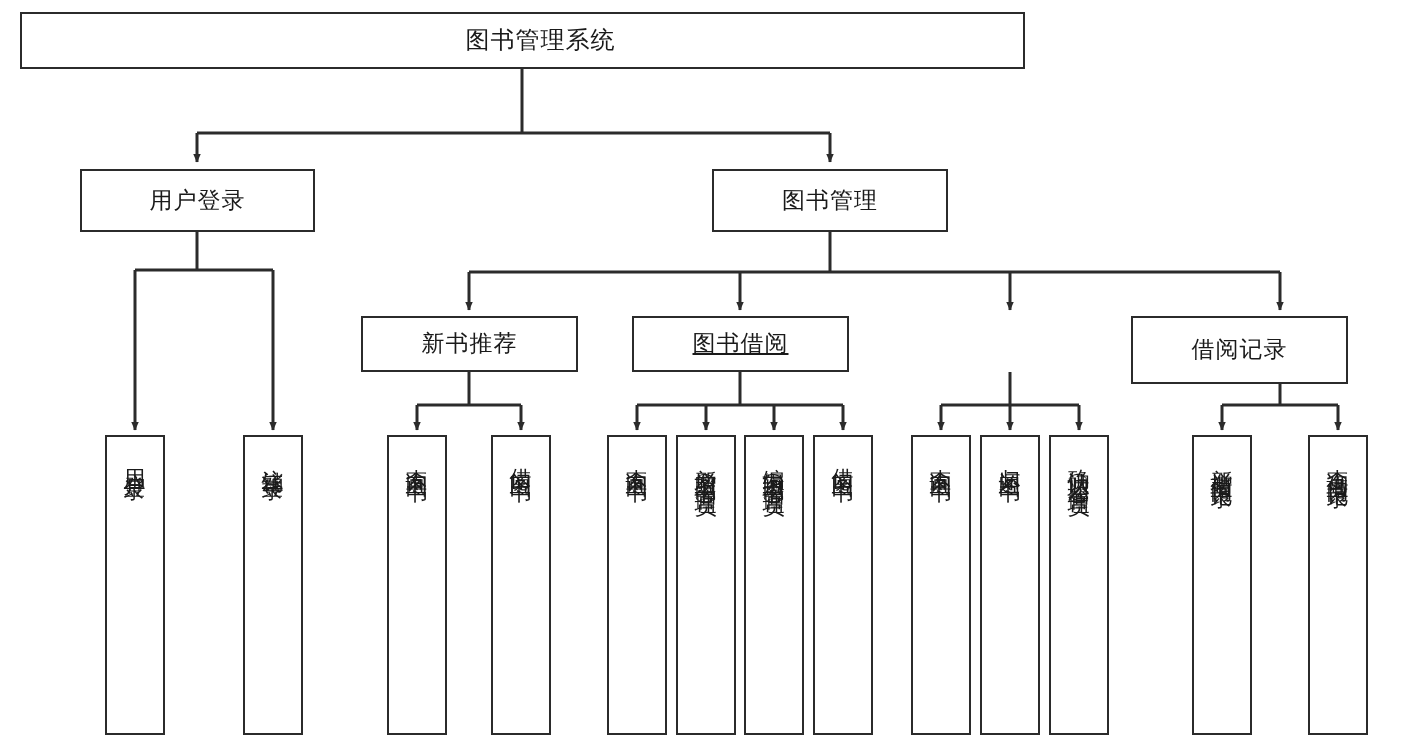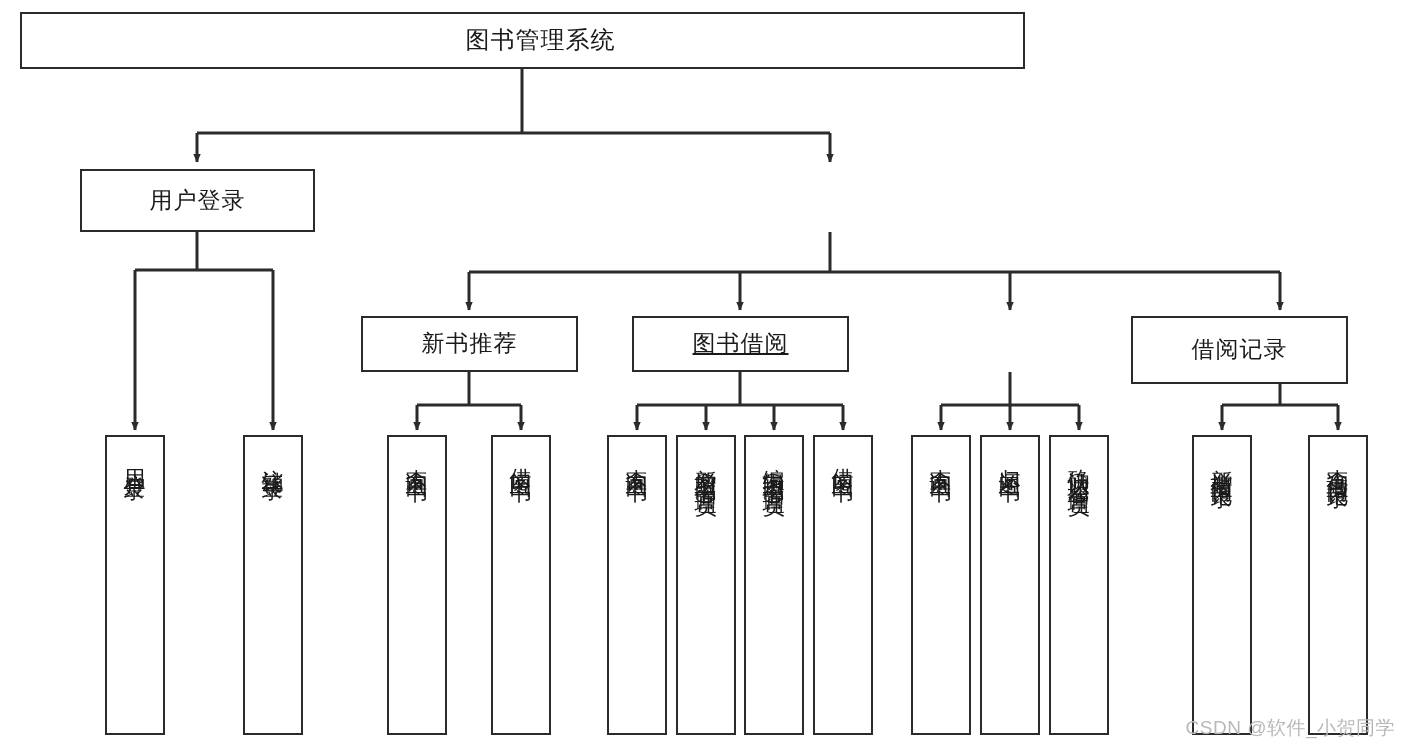--- a/index.html
+++ b/index.html
@@ -133,20 +133,23 @@
   </svg>
 
   <div class="node horiz root" style="left:20px; top:12px; width:1005px; height:57px;">
     <span class="hlabel">图书管理系统</span>
   </div>
 
   <div class="node horiz" style="left:80px; top:169px; width:235px; height:63px;">
     <span class="hlabel">用户登录</span>
   </div>
 
+  <div class="node horiz" style="left:712px; top:169px; width:236px; height:63px;">
+    <span class="hlabel">图书管理</span>
+  </div>
 
   <div class="node horiz" style="left:361px; top:316px; width:217px; height:56px;">
     <span class="hlabel">新书推荐</span>
   </div>
 
   <div class="node horiz" style="left:632px; top:316px; width:217px; height:56px;text-decoration:underline;">
     <span class="hlabel">图书借阅</span>
   </div>
 
 
@@ -199,15 +202,14 @@
   </div>
 
   <div class="node leaf" style="left:1192px; top:435px; width:60px; height:300px;">
     <span class="vlabel">新增借阅记录</span>
   </div>
 
   <div class="node leaf" style="left:1308px; top:435px; width:60px; height:300px;">
     <span class="vlabel">查询借阅记录</span>
   </div>
 
-  <div id="watermark">CSDN @软件_小贺同学</div>
 
 </div>
 
 </body></html>

